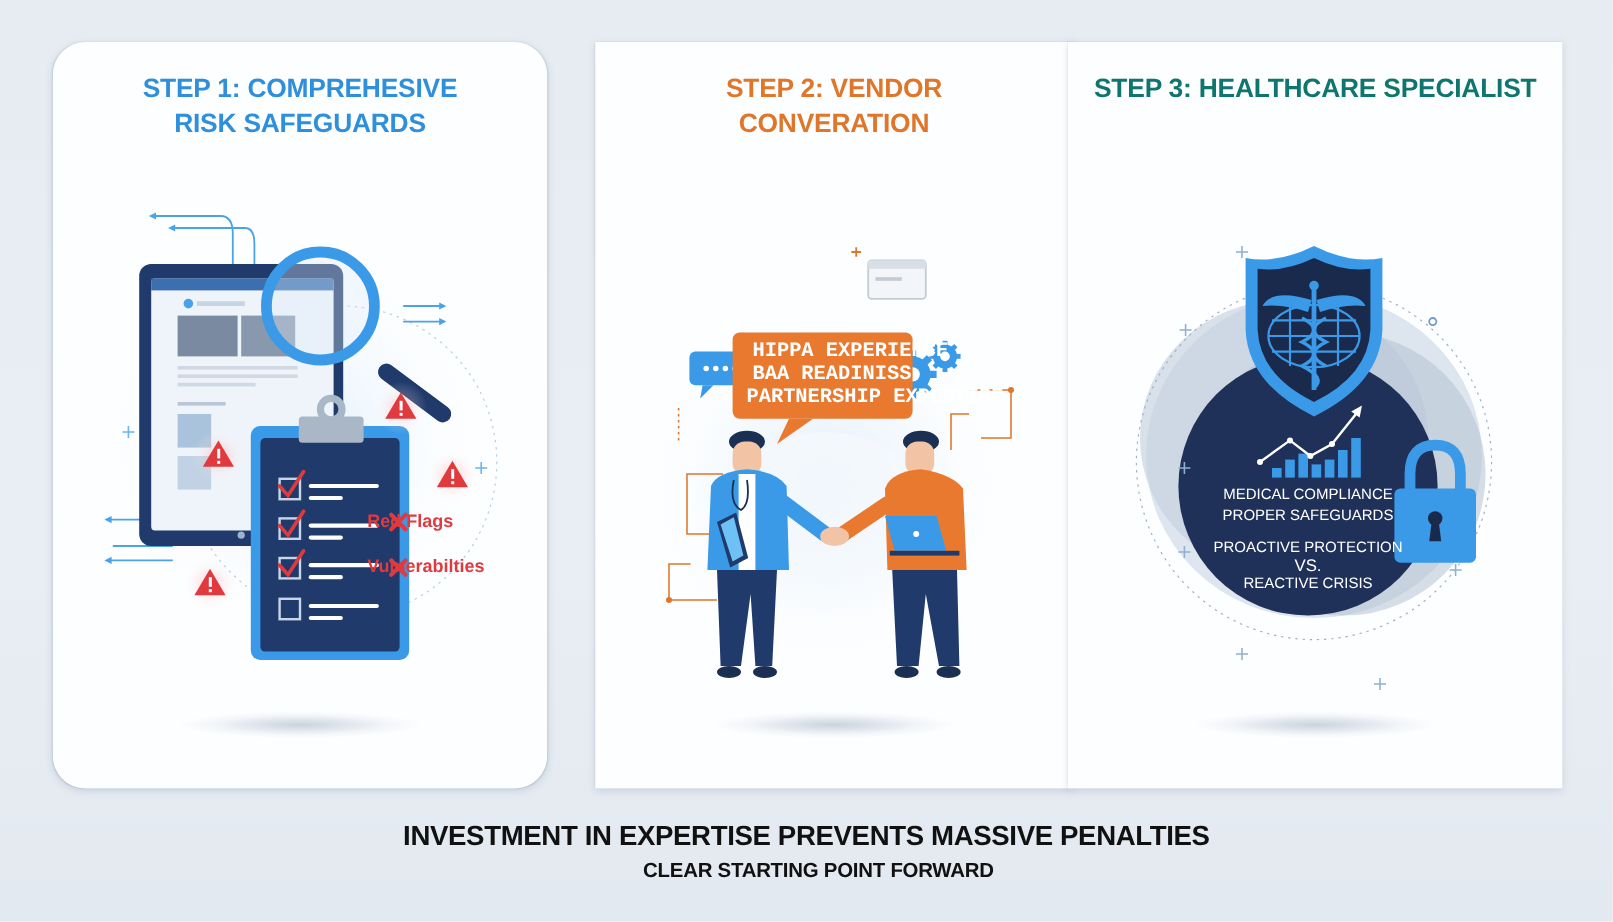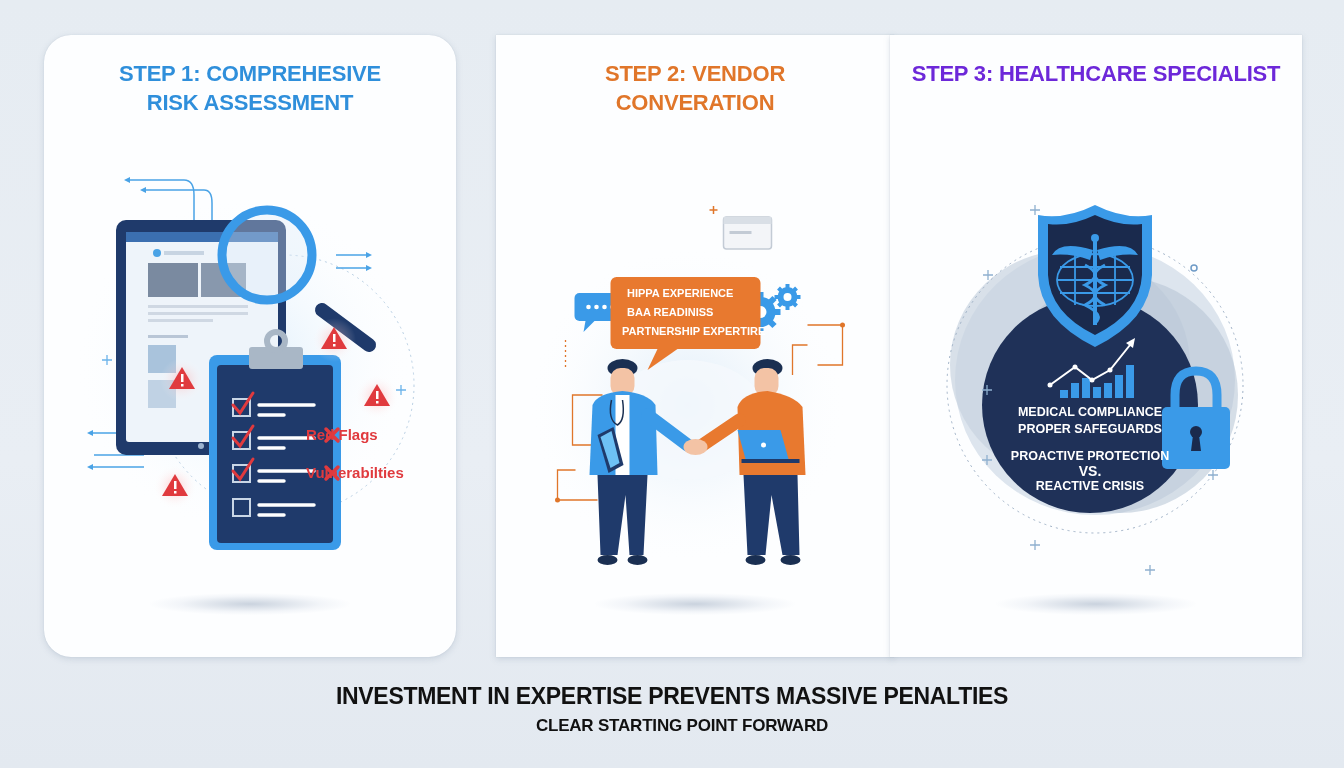--- a/index.html
+++ b/index.html
@@ -24,49 +24,49 @@
     top: 24px; left: 0; right: 0;
     text-align: center;
     font-weight: bold;
     font-size: 22px;
     line-height: 29px;
     letter-spacing: -0.2px;
   }
   .card-title span { display: block; }
   .t1 { color: #2f8fdb; }
   .t2 { color: #e0762a; }
-  .t3 { color: #6d28d9; }
+  .t3 { color: #0f766e; }
   .ground-shadow {
     position: absolute;
     left: 50%; bottom: 42px;
     width: 200px; height: 22px;
     transform: translateX(-50%);
     background: radial-gradient(ellipse at center, rgba(160,175,195,0.55) 0%, rgba(200,210,225,0.2) 50%, rgba(255,255,255,0) 72%);
   }
   .illus { position: absolute; left: 0; top: 0; width: 100%; height: 100%; }
   .label-red {
     position: absolute;
     color: #e03a3e;
     font-weight: bold;
     font-size: 15px;
     font-family: "Liberation Sans", sans-serif;
     text-align: right;
   }
   .bubble-text {
     position: absolute;
     color: #ffffff;
     font-weight: bold;
-    font-size: 11px;
+    font-size: 17px;
     line-height: 19px;
-    font-family: Liberation Sans, sans-serif;
+    font-family: Liberation Mono, monospace;
   }
   .circle-text {
     position: absolute;
     color: #ffffff;
-    font-weight: bold;
+    font-weight: normal;
     font-size: 12.5px;
     text-align: center;
     font-family: "Liberation Sans", sans-serif;
   }
   .footer {
     position: absolute;
     left: 0; right: 0;
     text-align: center;
     color: #111111;
     font-weight: bold;
@@ -74,21 +74,21 @@
   }
   .footer-1 { top: 683px; font-size: 23px; letter-spacing: -0.3px; }
   .footer-2 { top: 716px; font-size: 17px; letter-spacing: -0.2px; margin-left: 20px; }
 </style>
 </head>
 <body>
 
 <div class="card card-1">
   <div class="card-title t1">
     <span>STEP 1: COMPREHESIVE</span>
-    <span>RISK ASSESSMENT</span>
+    <span>RISK SAFEGUARDS</span>
   </div>
 
   <svg class="illus" viewBox="0 0 412 622">
     <defs>
       <radialGradient id="glow1" cx="50%" cy="50%" r="50%">
         <stop offset="0%" stop-color="#d9ecfb" stop-opacity="0.9"></stop>
         <stop offset="100%" stop-color="#ffffff" stop-opacity="0"></stop>
       </radialGradient>
       <radialGradient id="redglow" cx="50%" cy="50%" r="50%">
         <stop offset="0%" stop-color="#ff8a8a" stop-opacity="0.45"></stop>

